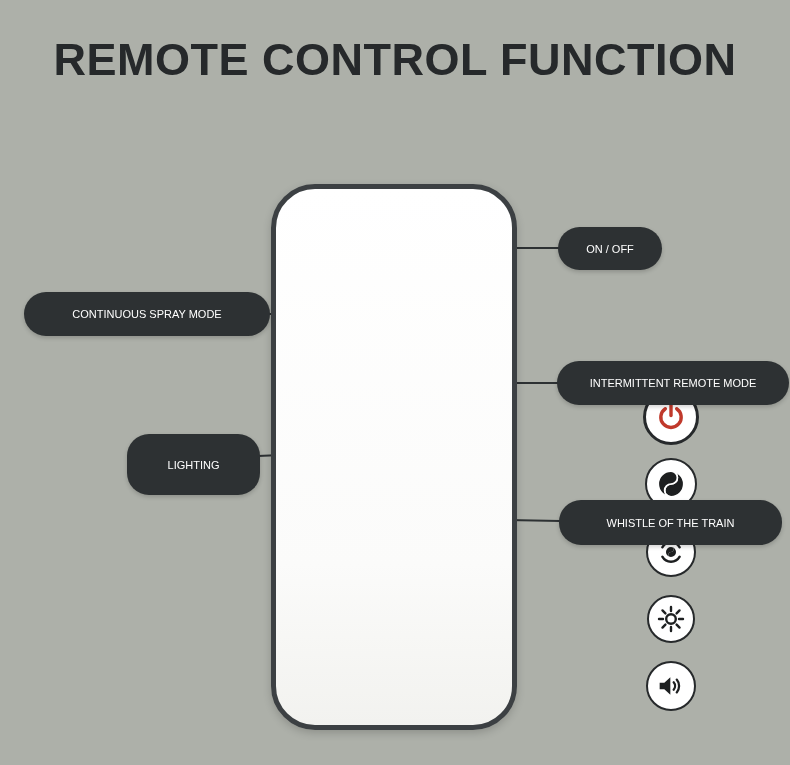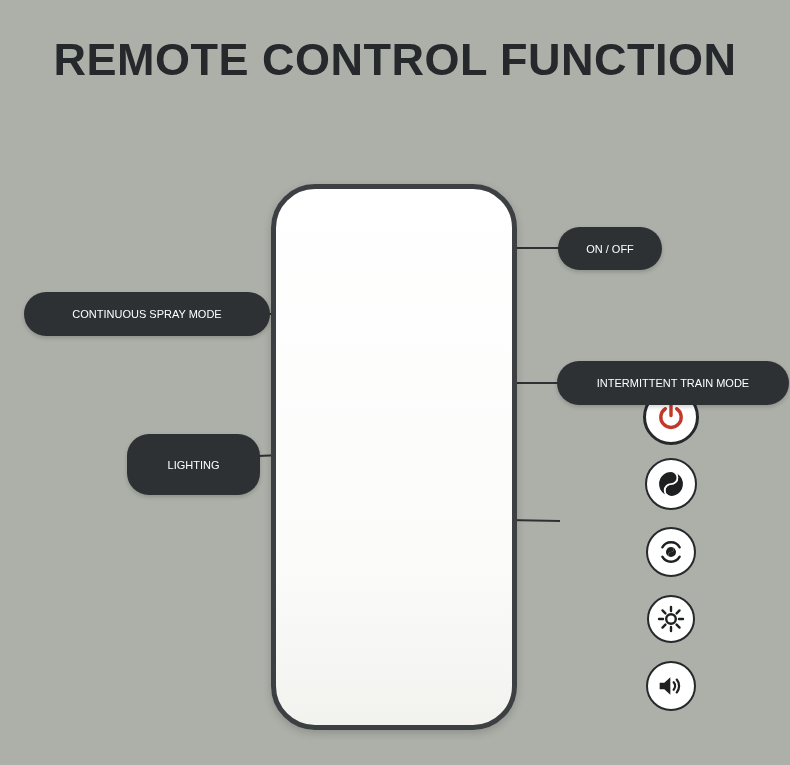--- a/index.html
+++ b/index.html
@@ -169,21 +169,24 @@
 
   <div class="pill pill-onoff">
     <span>ON / OFF</span>
   </div>
 
   <div class="pill pill-continuous">
     <span>CONTINUOUS SPRAY MODE</span>
   </div>
 
   <div class="pill pill-intermittent">
-    <span>INTERMITTENT TRAIN MODE</span>
+    <span>INTERMITTENT REMOTE MODE</span>
   </div>
 
   <div class="pill pill-lighting">
     <span>LIGHTING</span>
   </div>
 
+  <div class="pill pill-whistle">
+    <span>WHISTLE OF THE TRAIN</span>
+  </div>
 
 </div>
 
 </body></html>

